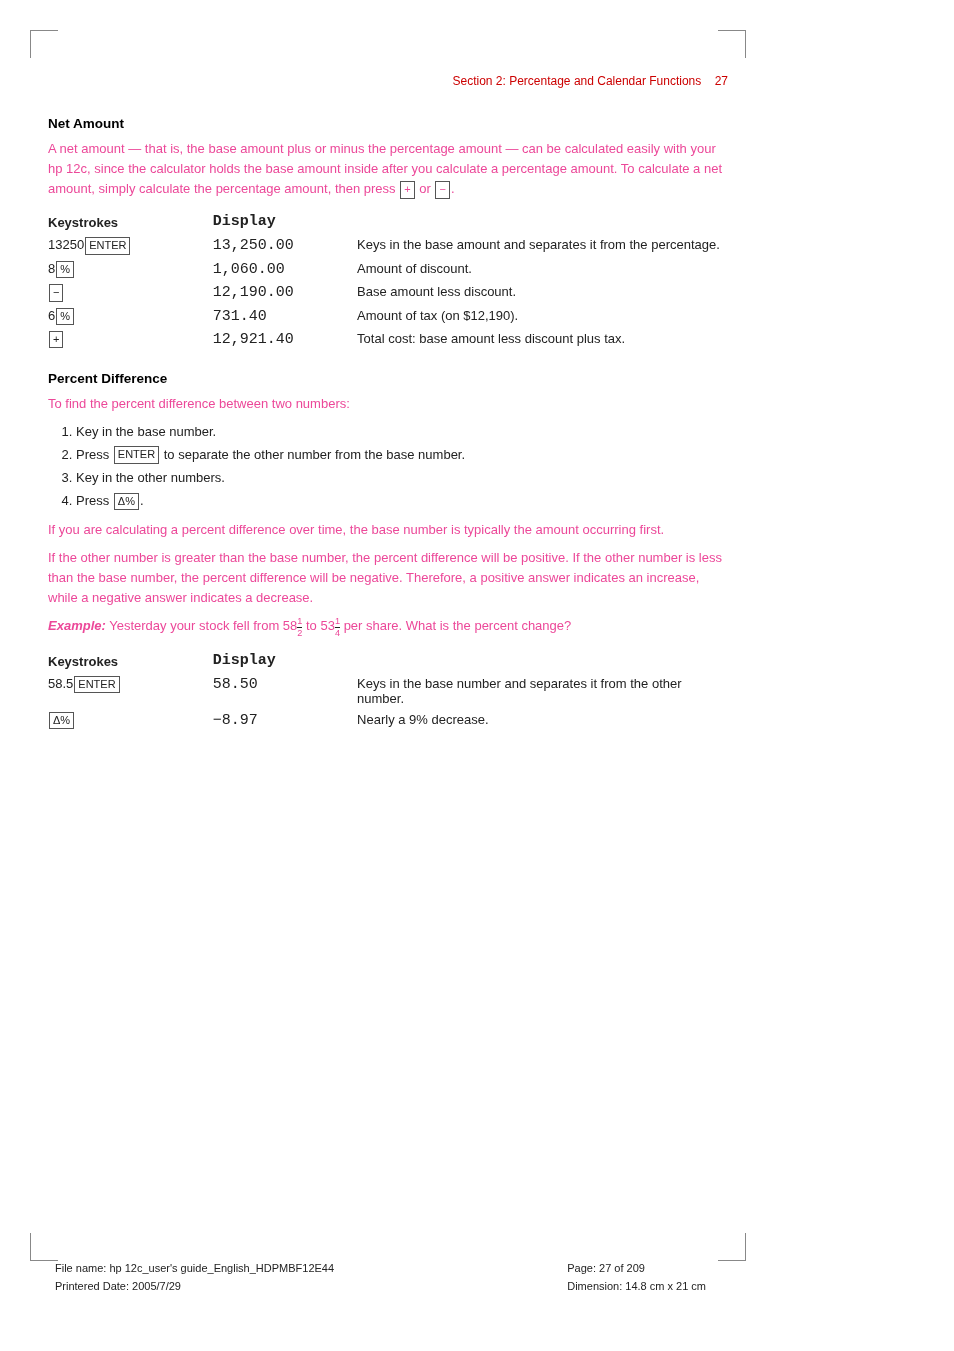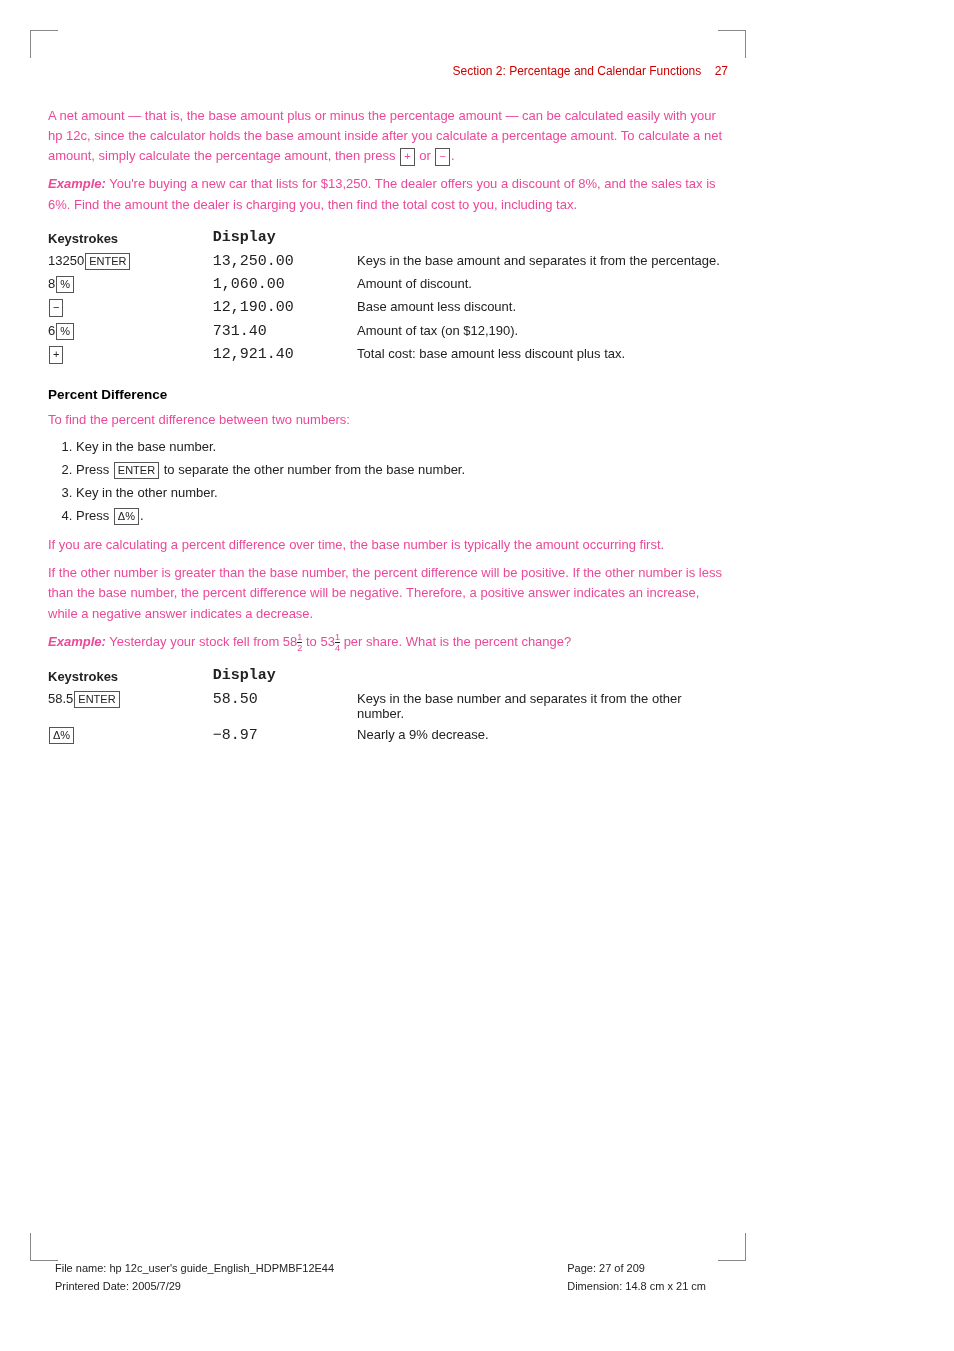--- a/index.html
+++ b/index.html
@@ -9,21 +9,21 @@
       font-size: 13px;
       color: #222;
       width: 954px;
       min-height: 1351px;
       position: relative;
     }
 
     .page {
       width: 776px;
       min-height: 1351px;
-      padding: 4px;
+      padding: 14px;
       position: relative;
       background: #fff;
     }
 
     
     .corner {
       position: absolute;
       width: 28px;
       height: 28px;
       border-color: #888;
@@ -162,28 +162,26 @@
   <div class="corner bl"></div>
   <div class="corner br"></div>
 
   <div class="content">
 
     <div class="page-header">
       <span>Section 2: Percentage and Calendar Functions</span>&nbsp;&nbsp;&nbsp;&nbsp;<span>27</span>
     </div>
 
     <div class="section-block mb-20">
+      <div class="section-heading">Net Amount</div>
 
       <p class="body-text mb-8">
         A net amount — that is, the base amount plus or minus the percentage amount — can be calculated easily with your hp 12c, since the calculator holds the base amount inside after you calculate a percentage amount. To calculate a net amount, simply calculate the percentage amount, then press <span class="key">+</span> or <span class="key">−</span>.
       </p>
 
-      <p class="body-text mb-8">
-        <span class="example-label">Example:</span> You're buying a new car that lists for $13,250. The dealer offers you a discount of 8%, and the sales tax is 6%. Find the amount the dealer is charging you, then find the total cost to you, including tax.
-      </p>
 
       <table class="keystroke-table">
         <thead>
           <tr>
             <th class="col-keys"><strong>Keystrokes</strong></th>
             <th class="col-disp"><strong>Display</strong></th>
             <th class="col-desc"></th>
           </tr>
         </thead>
         <tbody>
@@ -217,21 +215,21 @@
     </div>
 
     <div class="section-block">
       <div class="section-heading">Percent Difference</div>
 
       <p class="body-text mb-4">To find the percent difference between two numbers:</p>
 
       <ol>
         <li>Key in the base number.</li>
         <li>Press <span class="key">ENTER</span> to separate the other number from the base number.</li>
-        <li>Key in the other number.</li>
+        <li>Key in the other numbers.</li>
         <li>Press <span class="key">Δ%</span>.</li>
       </ol>
 
       <p class="body-text mb-8">
         If you are calculating a percent difference over time, the base number is typically the amount occurring first.
       </p>
 
       <p class="body-text mb-8">
         If the other number is greater than the base number, the percent difference will be positive. If the other number is less than the base number, the percent difference will be negative. Therefore, a positive answer indicates an increase, while a negative answer indicates a decrease.
       </p>

